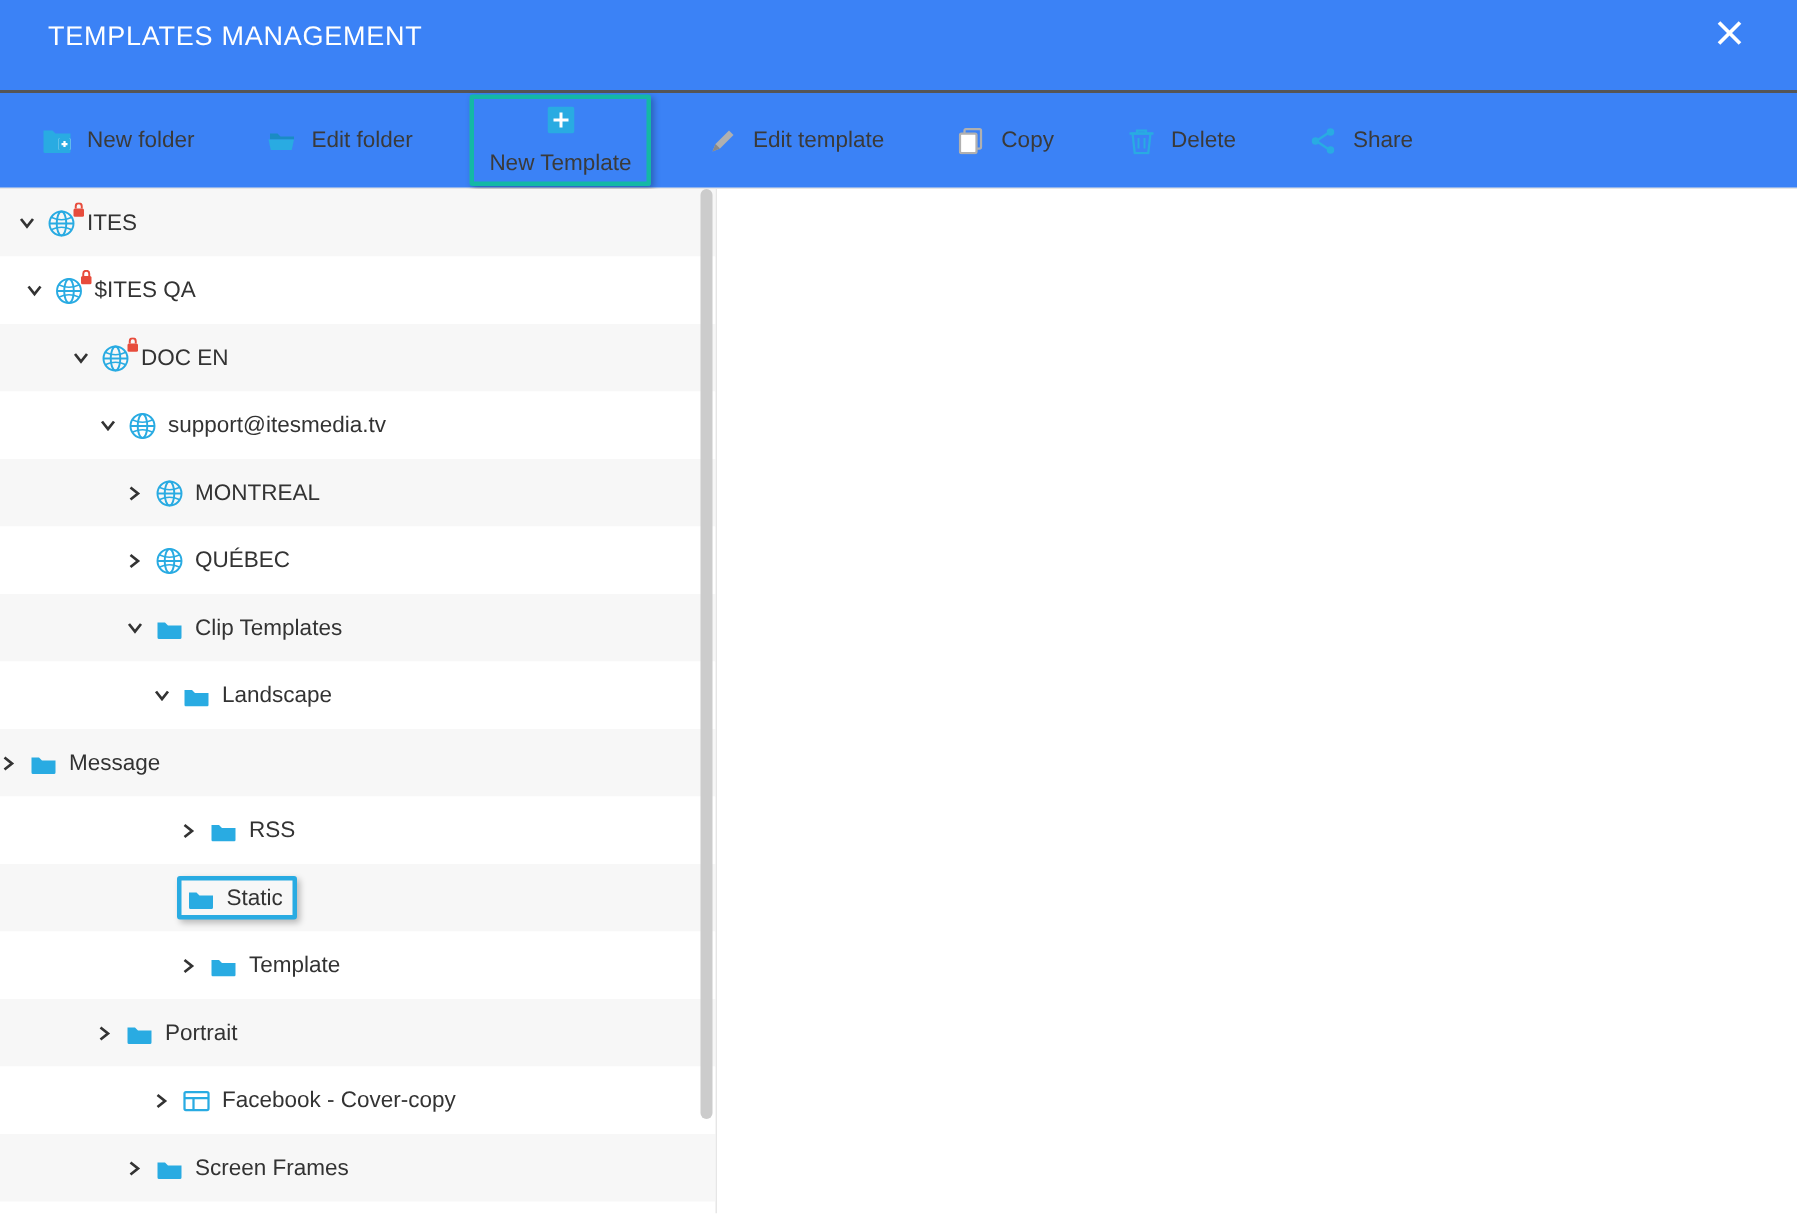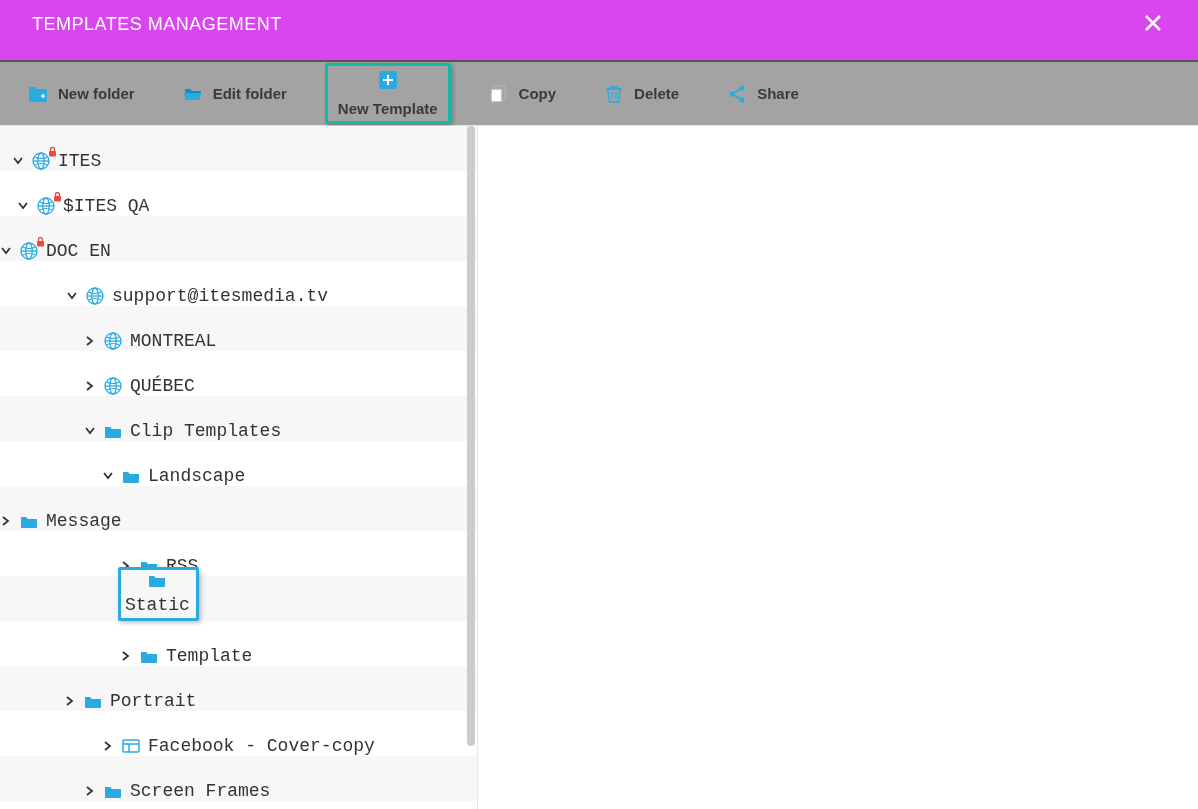--- a/index.html
+++ b/index.html
@@ -4,21 +4,21 @@
 <style>
   * { box-sizing: border-box; margin: 0; padding: 0; }
   body {
     font-family: "Segoe UI", Arial, sans-serif;
     background: #fff;
     width: 1198px;
     height: 809px;
     overflow: hidden;
   }
   .header {
-    background: #d946ef;
+    background: #3b82f6;
     color: #fff;
     height: 62px;
     display: flex;
     align-items: center;
     justify-content: space-between;
     padding: 0 28px 12px 32px;
     border-bottom: 2px solid #555;
   }
   .header-title {
     font-size: 18px;
@@ -31,22 +31,21 @@
     cursor: pointer;
     padding: 4px 8px;
   }
   .toolbar {
     height: 64px;
     display: flex;
     align-items: center;
     border-bottom: 1px solid #e6e6e6;
     padding: 0 18px;
     gap: 28px;
-    background: #a3a3a3;
-    font-weight: bold;
+    background: #3b82f6;
   }
   .tb-btn {
     display: flex;
     align-items: center;
     gap: 10px;
     cursor: pointer;
     padding: 6px 10px;
     font-size: 15px;
     color: #3a3a3a;
   }
@@ -64,27 +63,26 @@
     width: 478px;
     border-right: 1px solid #e6e6e6;
     overflow-y: auto;
     position: relative;
   }
   .sidebar::-webkit-scrollbar { width:10px; }
   .content { flex:1; background:#fff; }
 
   .tree-row {
     display: flex;
-    align-items: flex-end;
+    align-items: center;
     height: 45px;
     border-bottom: 0px solid transparent;
-    font-size: 18px;
+    font-size: 15px;
     color: #333;
     cursor: pointer;
-    font-family: Liberation Mono, monospace;
   }
   .tree-row:nth-child(odd) { background: #f7f7f7; }
   .tree-row:nth-child(even) { background: #fff; }
   .row-inner { display:flex; align-items:center; gap:8px; }
   .arrow {
     width:12px; height:12px; display:inline-flex; align-items:center; justify-content:center;
   }
   .arrow svg { width:10px; height:10px; }
   .icon { display:inline-flex; align-items:center; justify-content:center; }
   .globe { width:18px; height:18px; }
@@ -97,21 +95,20 @@
   }
   .selected {
     border: 3px solid #29abe2;
     border-radius: 2px;
     box-shadow: 2px 2px 4px rgba(0,0,0,0.25);
     padding: 3px 6px 3px 4px;
     display: inline-flex;
     align-items: center;
     gap: 8px;
     background: #f7f7f7;
-    flex-direction: column;
   }
   .scroll-indicator {
     position:absolute; right:2px; top:0; width:8px; height:100%; 
   }
   .scroll-thumb {
     position:absolute; right:0; top:0; width:8px; height:620px; background:#ccc; border-radius:4px;
   }
 </style>
 </head>
 <body>
@@ -215,20 +212,28 @@
     <span class="tb-icon">
         <svg width="18" height="18" viewBox="0 0 18 18">
           <use href="#i-plus-box"></use>
         </svg>
       </span>
     <span>New Template</span>
   </div>
   <div class="tb-btn">
     <span class="tb-icon">
         <svg width="18" height="18" viewBox="0 0 18 18">
+          <use href="#i-pencil"></use>
+        </svg>
+      </span>
+    <span>Edit template</span>
+  </div>
+  <div class="tb-btn">
+    <span class="tb-icon">
+        <svg width="18" height="18" viewBox="0 0 18 18">
           <use href="#i-copy"></use>
         </svg>
       </span>
     <span>Copy</span>
   </div>
   <div class="tb-btn">
     <span class="tb-icon">
         <svg width="18" height="18" viewBox="0 0 18 18">
           <use href="#i-trash"></use>
         </svg>
@@ -280,21 +285,21 @@
             </svg>
           <svg class="lock" width="9" height="10" viewBox="0 0 9 10">
               <use href="#i-lock"></use>
             </svg>
         </span>
         <span>$ITES QA</span>
       </div>
     </div>
 
     <div class="tree-row">
-      <div class="row-inner" style="">
+      <div class="row-inner" style="padding-left:48px">
         <span class="arrow">
             <svg viewBox="0 0 10 10">
               <use href="#i-arrow-down"></use>
             </svg>
           </span>
         <span class="icon lock-badge">
           <svg class="globe" viewBox="0 0 18 18">
               <use href="#i-globe"></use>
             </svg>
           <svg class="lock" width="9" height="10" viewBox="0 0 9 10">

